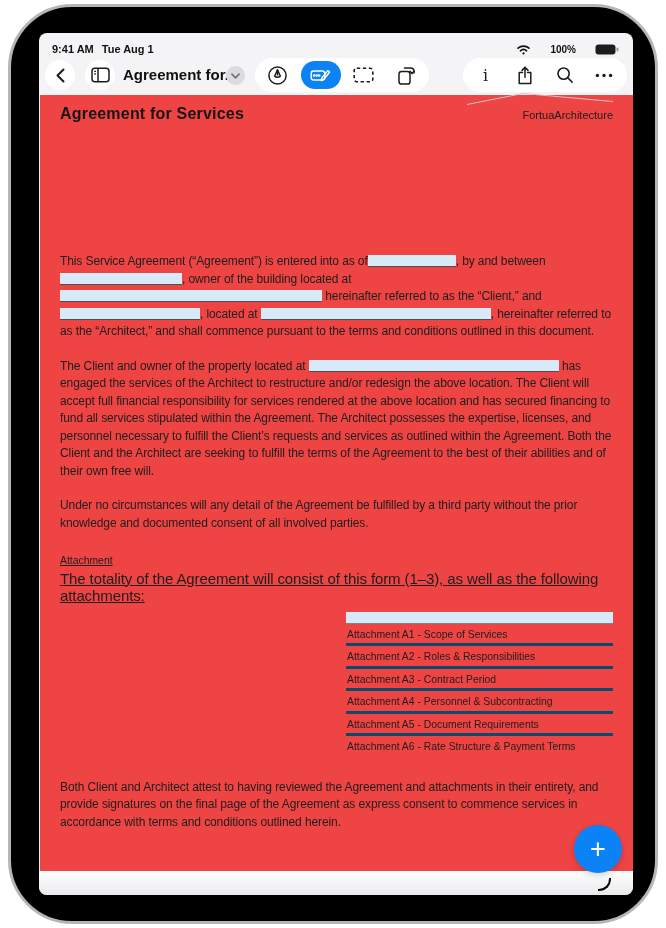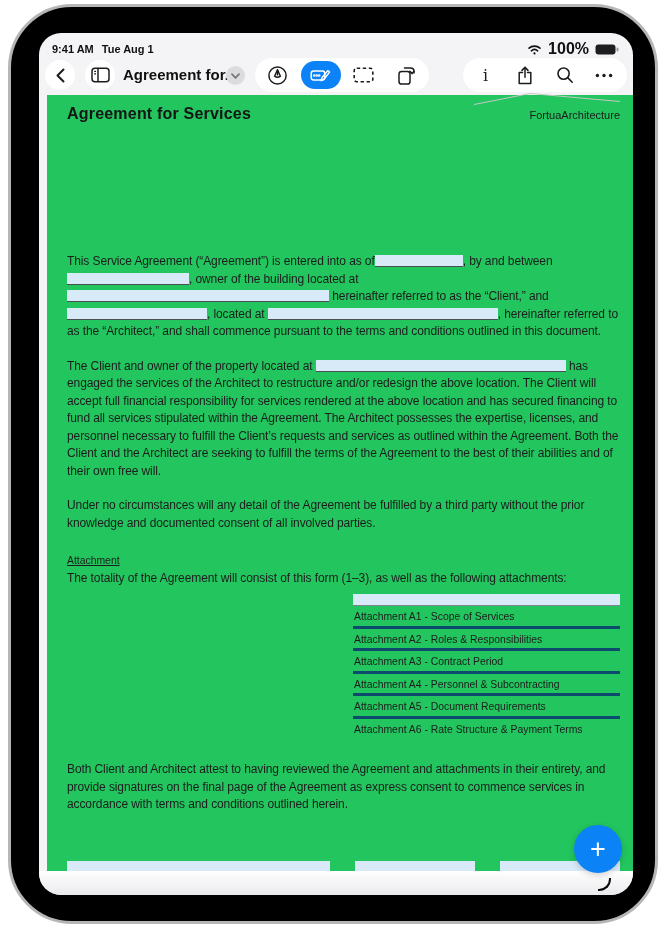--- a/index.html
+++ b/index.html
@@ -3,62 +3,62 @@
 <meta charset="utf-8">
 <style>
   * { margin:0; padding:0; box-sizing:border-box; }
   html,body { width:666px; height:928px; background:#ffffff; font-family:"Liberation Sans", sans-serif; }
   .stage { position:relative; width:666px; height:928px; overflow:hidden; }
 
   
   .device { position:absolute; left:8px; top:4px; width:650px; height:920px;
             background:#000; border:3px solid #b6b6b9; border-radius:64px; }
   .screen { position:absolute; left:28px; top:26px; width:594px; height:862px;
-            background:#f4f3f5; border-radius:22px; overflow:hidden; }
+            background:#f4f3f5; border-radius:8px; overflow:hidden; }
 
   
   .statusbar { position:absolute; top:7px; left:0; right:0; height:18px;
                display:flex; justify-content:space-between; align-items:center;
                padding:0 14px 0 13px; }
   .sb-left { display:flex; gap:8px; font-size:11px; font-weight:700; color:#111; }
-  .sb-right { display:flex; align-items:center; gap:6px; font-size:16px; font-weight:700; color:#111; }
+  .sb-right { display:flex; align-items:center; gap:19px; font-size:10px; font-weight:700; color:#111; }
 
   
   .toolbar { position:absolute; top:25px; left:0; right:0; height:34px; }
   .circle-btn { position:absolute; top:2px; width:30px; height:30px; border-radius:50%;
                 background:#fff; display:flex; align-items:center; justify-content:center; }
   .pill { position:absolute; top:0; height:34px; background:#fff; border-radius:17px;
           display:flex; align-items:center; justify-content:space-evenly; }
   .doc-title { position:absolute; left:84px; top:8px; font-size:15px; font-weight:700; color:#111; }
   .title-chevron { position:absolute; left:187px; top:8px; width:19px; height:19px; border-radius:50%;
                    background:#dcdcdf; display:flex; align-items:center; justify-content:center; }
   .tool-btn { width:40px; height:28px; border-radius:14px; display:flex; align-items:center; justify-content:center; }
   .tool-btn svg { stroke:#1c1c1e; }
   .tool-btn.selected { background:var(--accent,#0b82f6); }
   .tool-btn.selected svg { stroke:#fff; }
   .action-btn { width:34px; height:34px; display:flex; align-items:center; justify-content:center; }
   .info-glyph { font-family:"DejaVu Serif", serif; font-size:16px; font-weight:500; color:#1c1c1e; }
 
   
-  .page { position:absolute; left:8px; top:62px; width:594px; height:776px; background:#22c55e;
+  .page { position:absolute; left:1px; top:62px; width:594px; height:776px; background:#ef4444;
           padding:10px 21px 0 20px; color:#1d1d1d; }
   .page-header { display:flex; justify-content:space-between; align-items:flex-start; height:22px; }
   .page-title { font-size:16px; font-weight:700; letter-spacing:.2px; color:#151515; }
   .logo-wrap { position:relative; }
   .logo-text { font-size:11px; font-weight:500; color:#1b1b1b; }
   .logo-roof { position:absolute; top:-14px; right:-2px; }
 
   .body-copy { font-size:12px; line-height:17.5px; letter-spacing:-0.1px; }
   .paragraphs { margin-top:126px; }
   .para + .para { margin-top:17px; }
   .ffield { display:inline-block; height:12px; background:var(--fieldblue,#d8e9f7);
             border-bottom:1.4px solid #4a4f54; transform:translateY(2px); }
 
   .att-heading { margin-top:20px; font-size:10.4px; line-height:17.5px; text-decoration:underline; }
-  .att-intro { font-size:12px; line-height:17.5px; letter-spacing:-0.1px; }
+  .att-intro { font-size:15px; line-height:17.5px; letter-spacing:-0.1px;text-decoration:underline; }
   .att-table { margin:7px 0 0 286px; width:267px; }
   .att-field { height:12px; background:var(--fieldblue,#d8e9f7); border-bottom:1.4px solid #7b8790; }
   .att-row { font-size:10.4px; line-height:14px; padding:4px 0 1.5px 1px; border-bottom:3px solid #0c4a6e; color:#1d1d1d; }
   .att-row.last { border-bottom:none; }
 
   .closing { margin-top:23px; }
 
   .footer-fields { margin-top:47px; display:flex; }
   .ffcell-0 { width:263px; margin-right:25px; }
   .ffcell-1 { width:120px; margin-right:25px;text-align:right; }

